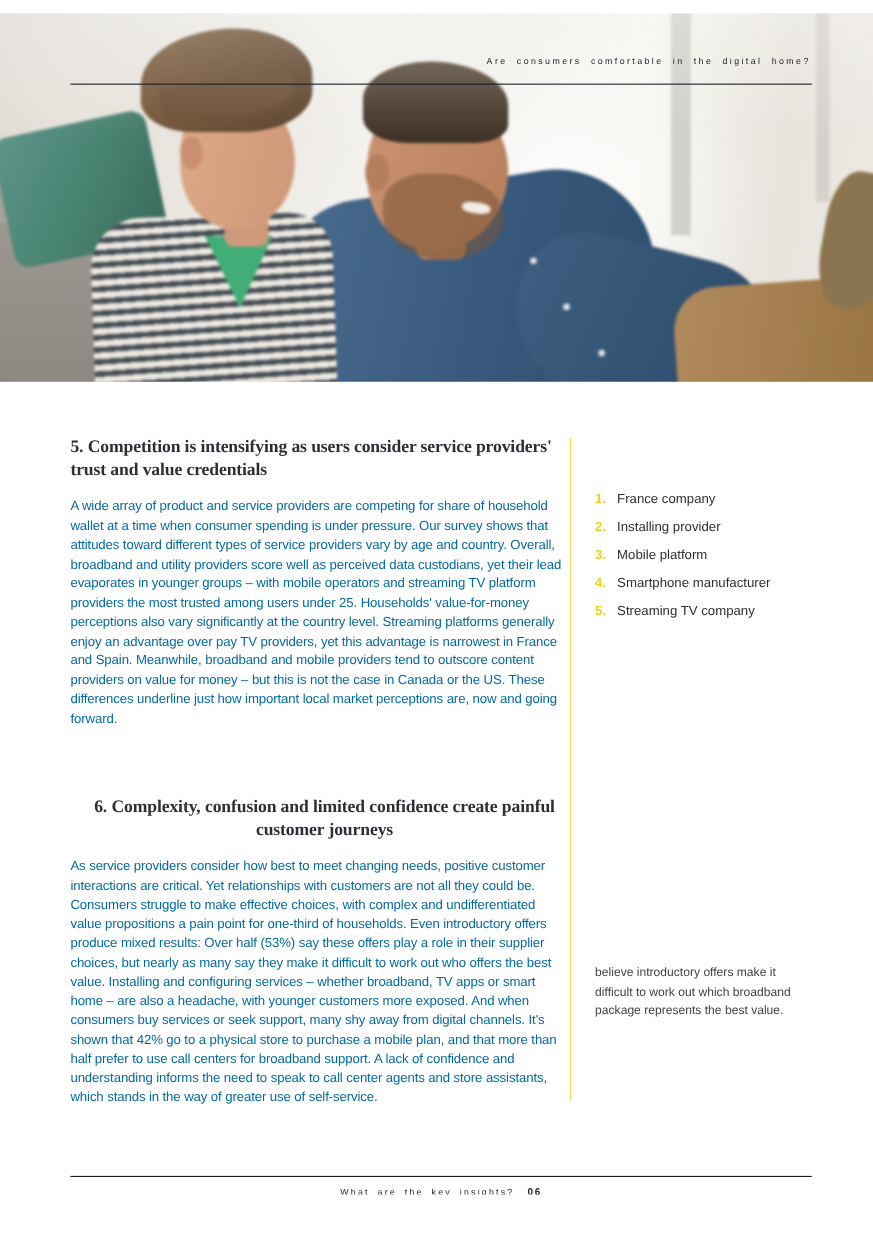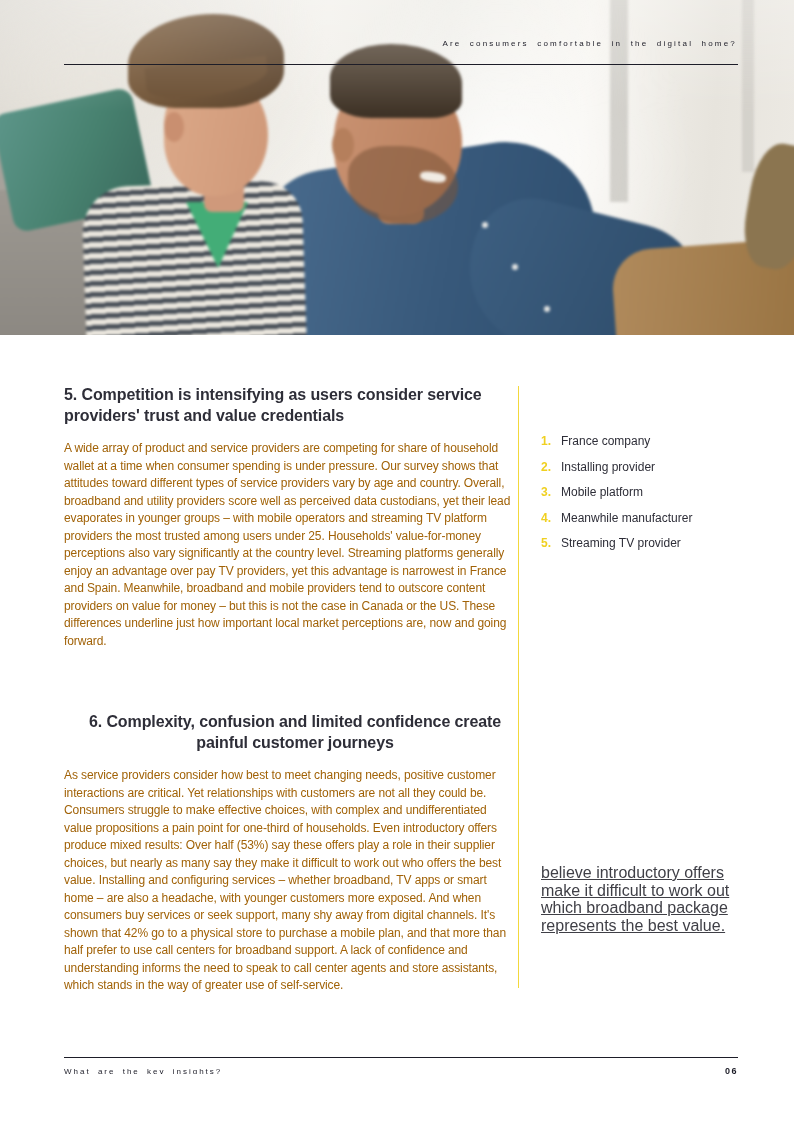--- a/index.html
+++ b/index.html
@@ -1,19 +1,19 @@
 <!DOCTYPE html>
 <html><head>
 <meta charset="utf-8">
 <style>
   * { margin:0; padding:0; box-sizing:border-box; }
   html,body { background:#ffffff; }
   body { font-family:"Liberation Sans", sans-serif; }
   .page {
-    position:relative; width:794px; height:1074px; margin:0 auto;
+    position:relative; width:794px; height:1074px; margin:12px auto;
     background:#ffffff; overflow:hidden;
   }
 
   
   .hero {
     position:absolute; left:0; top:0; width:794px; height:335px; overflow:hidden;
     background:linear-gradient(95deg,#d9d6d0 0%,#e9e7e2 18%,#f3f1ec 40%,#ecebe5 55%,#f6f4ef 72%,#e7e4dd 88%,#edeae4 100%);
   }
   .photo-layer { position:absolute; inset:-8px; filter:blur(1.4px); }
   .photo-layer > div { position:absolute; }
@@ -68,51 +68,51 @@
   
   .header-title {
     position:absolute; top:39px; right:57px; font-size:8px; letter-spacing:2.2px;
     word-spacing:4px; color:#1d1d28; z-index:3; white-space:nowrap;
   }
   .header-rule { position:absolute; left:64px; top:64px; width:674px; height:1px; background:#1d1d28; z-index:3; }
 
   
   .section-heading {
     position:absolute; left:64px; width:462px; font-size:16px; line-height:20.5px;
-    font-weight:700; color:#2e2e38; letter-spacing:-0.1px;
+    font-weight:700; color:#2e2e38; letter-spacing:-0.1px;font-family:Liberation Serif, serif;
   }
   .s5-heading { top:385px; }
   .s6-heading { top:712px;text-align:center; }
   .section-body {
     position:absolute; left:64px; width:452px; font-size:12px; line-height:17.5px;
-    color:#a16207; letter-spacing:-0.1px;
+    color:#0369a1; letter-spacing:-0.1px;
   }
   .s5-body { top:440px; }
   .s6-body { top:767px; }
 
   
   .v-rule { position:absolute; left:518px; top:386px; width:1px; height:602px; background:#F3D83C; }
   .sb-title { position:absolute; left:541px; top:388px; width:200px; font-size:12px; line-height:17.5px; color:#2e2e38; }
   .sb-list { position:absolute; left:541px; top:433px; width:205px; list-style:none; }
   .sb-list li { display:flex; gap:6px; font-size:12px; line-height:17px; margin-bottom:8.5px; color:#2e2e38; }
   .sb-num { color:#F0D020; font-weight:700; min-width:14px; }
 
   .donut-wrap { position:absolute; left:546px; top:710px; width:150px; height:150px; }
   .donut-wrap svg { display:block; }
   .donut-value {
     position:absolute; inset:0; display:flex; align-items:center; justify-content:center;
     font-size:30px; font-weight:400; color:#51515c; letter-spacing:0.5px; padding-right:8px;
   }
-  .donut-caption { position:absolute; left:541px; top:864px; width:192px; font-size:16px; line-height:17.5px; color:#3f3f46;text-decoration:underline; }
+  .donut-caption { position:absolute; left:541px; top:864px; width:192px; font-size:11px; line-height:17.5px; color:#3f3f46; }
 
   
   .footer-rule { position:absolute; left:64px; top:1057px; width:674px; height:1px; background:#1d1d28; }
   .footer-row {
     position:absolute; left:64px; top:1066px; width:674px;
-    display:flex; justify-content:space-between; align-items:baseline; gap:12px;
+    display:flex; justify-content:center; align-items:baseline; gap:12px;
   }
   .footer-title { font-size:8px; letter-spacing:2px; word-spacing:3px; color:#1d1d28; white-space:nowrap; }
   .page-number { font-size:9px; letter-spacing:1.5px; color:#1d1d28; font-weight:700; }
 </style>
 </head>
 <body>
 
 <div class="page">
 
   <div class="hero" role="img">
@@ -168,25 +168,25 @@
     <li>
       <span class="sb-num">2.</span>
       <span>Installing provider</span>
     </li>
     <li>
       <span class="sb-num">3.</span>
       <span>Mobile platform</span>
     </li>
     <li>
       <span class="sb-num">4.</span>
-      <span>Meanwhile manufacturer</span>
+      <span>Smartphone manufacturer</span>
     </li>
     <li>
       <span class="sb-num">5.</span>
-      <span>Streaming TV provider</span>
+      <span>Streaming TV company</span>
     </li>
   </ul>
 
   <div class="donut-caption">believe introductory offers make it difficult to work out which broadband package represents the best value.</div>
 
   <div class="footer-rule"></div>
   <div class="footer-row">
     <span class="footer-title">What are the key insights?</span>
     <span class="page-number">06</span>
   </div>

